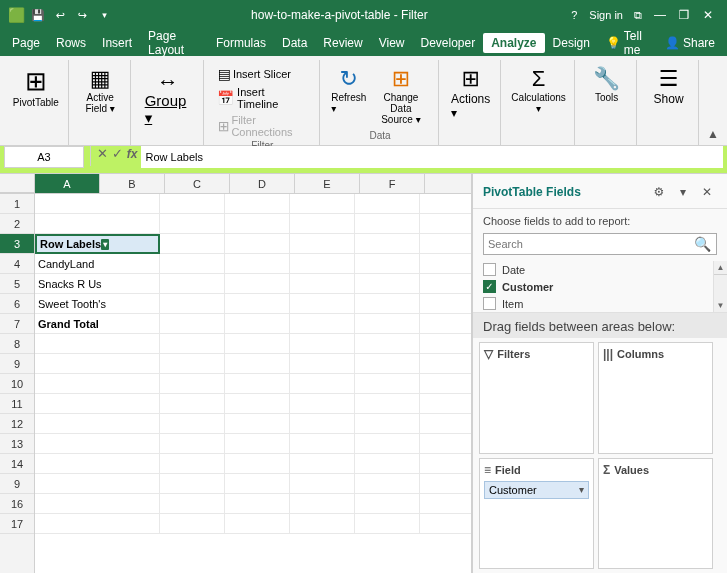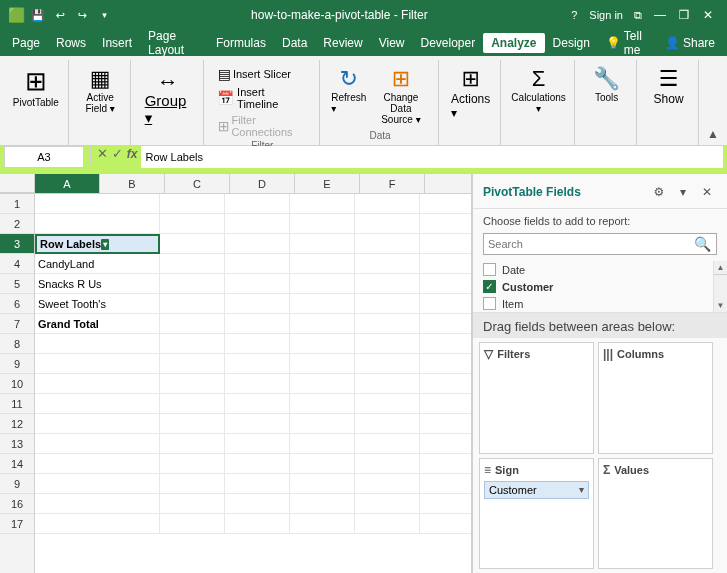--- a/index.html
+++ b/index.html
@@ -616,21 +616,21 @@
       <div class="pivot-area">
         <div class="pivot-area-header">
           <span class="area-icon">|||</span>
           <span>Columns</span>
         </div>
       </div>
 
       <div class="pivot-area">
         <div class="pivot-area-header">
           <span class="area-icon">≡</span>
-          <span>Sign</span>
+          <span>Field</span>
         </div>
         <div class="area-item">
           <span>Customer</span>
           <span class="area-item-arrow">▾</span>
         </div>
       </div>
 
       <div class="pivot-area">
         <div class="pivot-area-header">
           <span class="area-icon">Σ</span>

